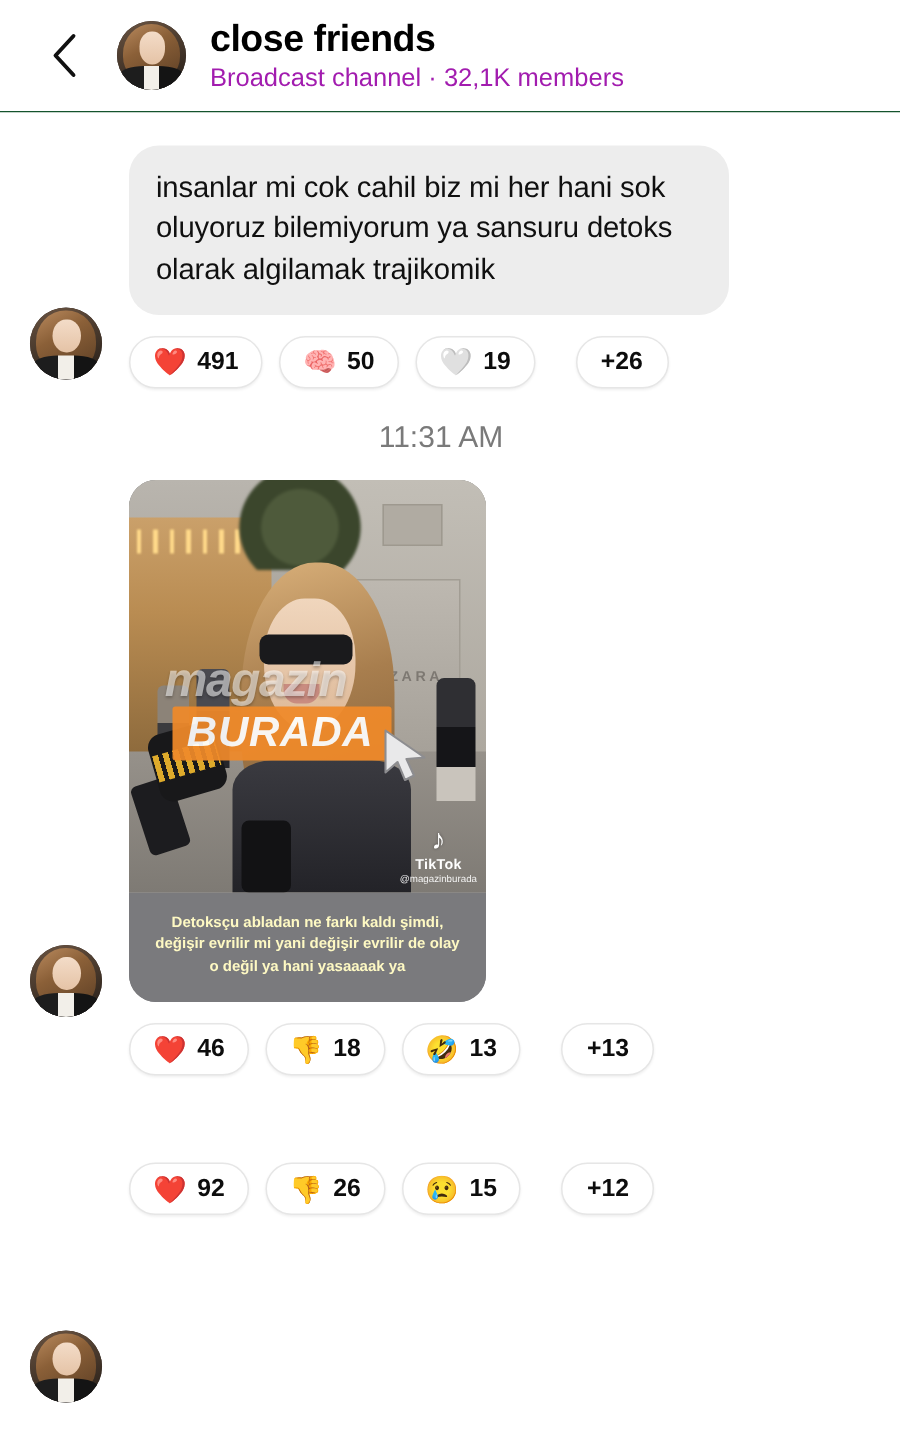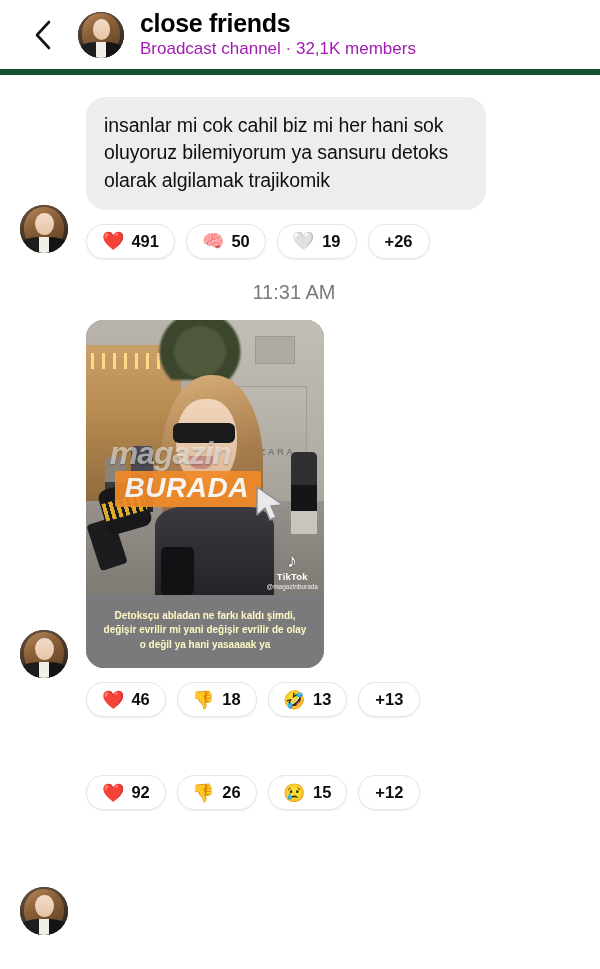--- a/index.html
+++ b/index.html
@@ -20,21 +20,21 @@
   }
 
   
   .header {
     position: relative;
     height: 75px;
     display: flex;
     align-items: center;
     padding: 0 14px 0 26px;
     background: #ffffff;
-    border-bottom: 6px solid #14532d;
+    border-bottom: 1px solid #14532d;
   }
 
   .back-btn {
     width: 34px;
     height: 40px;
     display: flex;
     align-items: center;
     justify-content: center;
     flex: 0 0 auto;
     cursor: pointer;
@@ -149,21 +149,21 @@
     background: #ffffff;
     border: 1px solid #e6e6e6;
     box-shadow: 0 1px 2px rgba(0,0,0,0.07);
     font-size: 16.5px;
     font-weight: bold;
     color: #0d0d0d;
     cursor: pointer;
     white-space: nowrap;
   }
   .pill .rx { font-size: 18px; line-height: 1; }
-  .pill.more { padding: 0 16px; }
+  .pill.more { padding: 0 16px; margin-left: 16px; }
 
   
   .timestamp {
     text-align: center;
     font-size: 20px;
     color: #7a7a7a;
     padding: 22px 12px 16px 0;
   }
 
   

